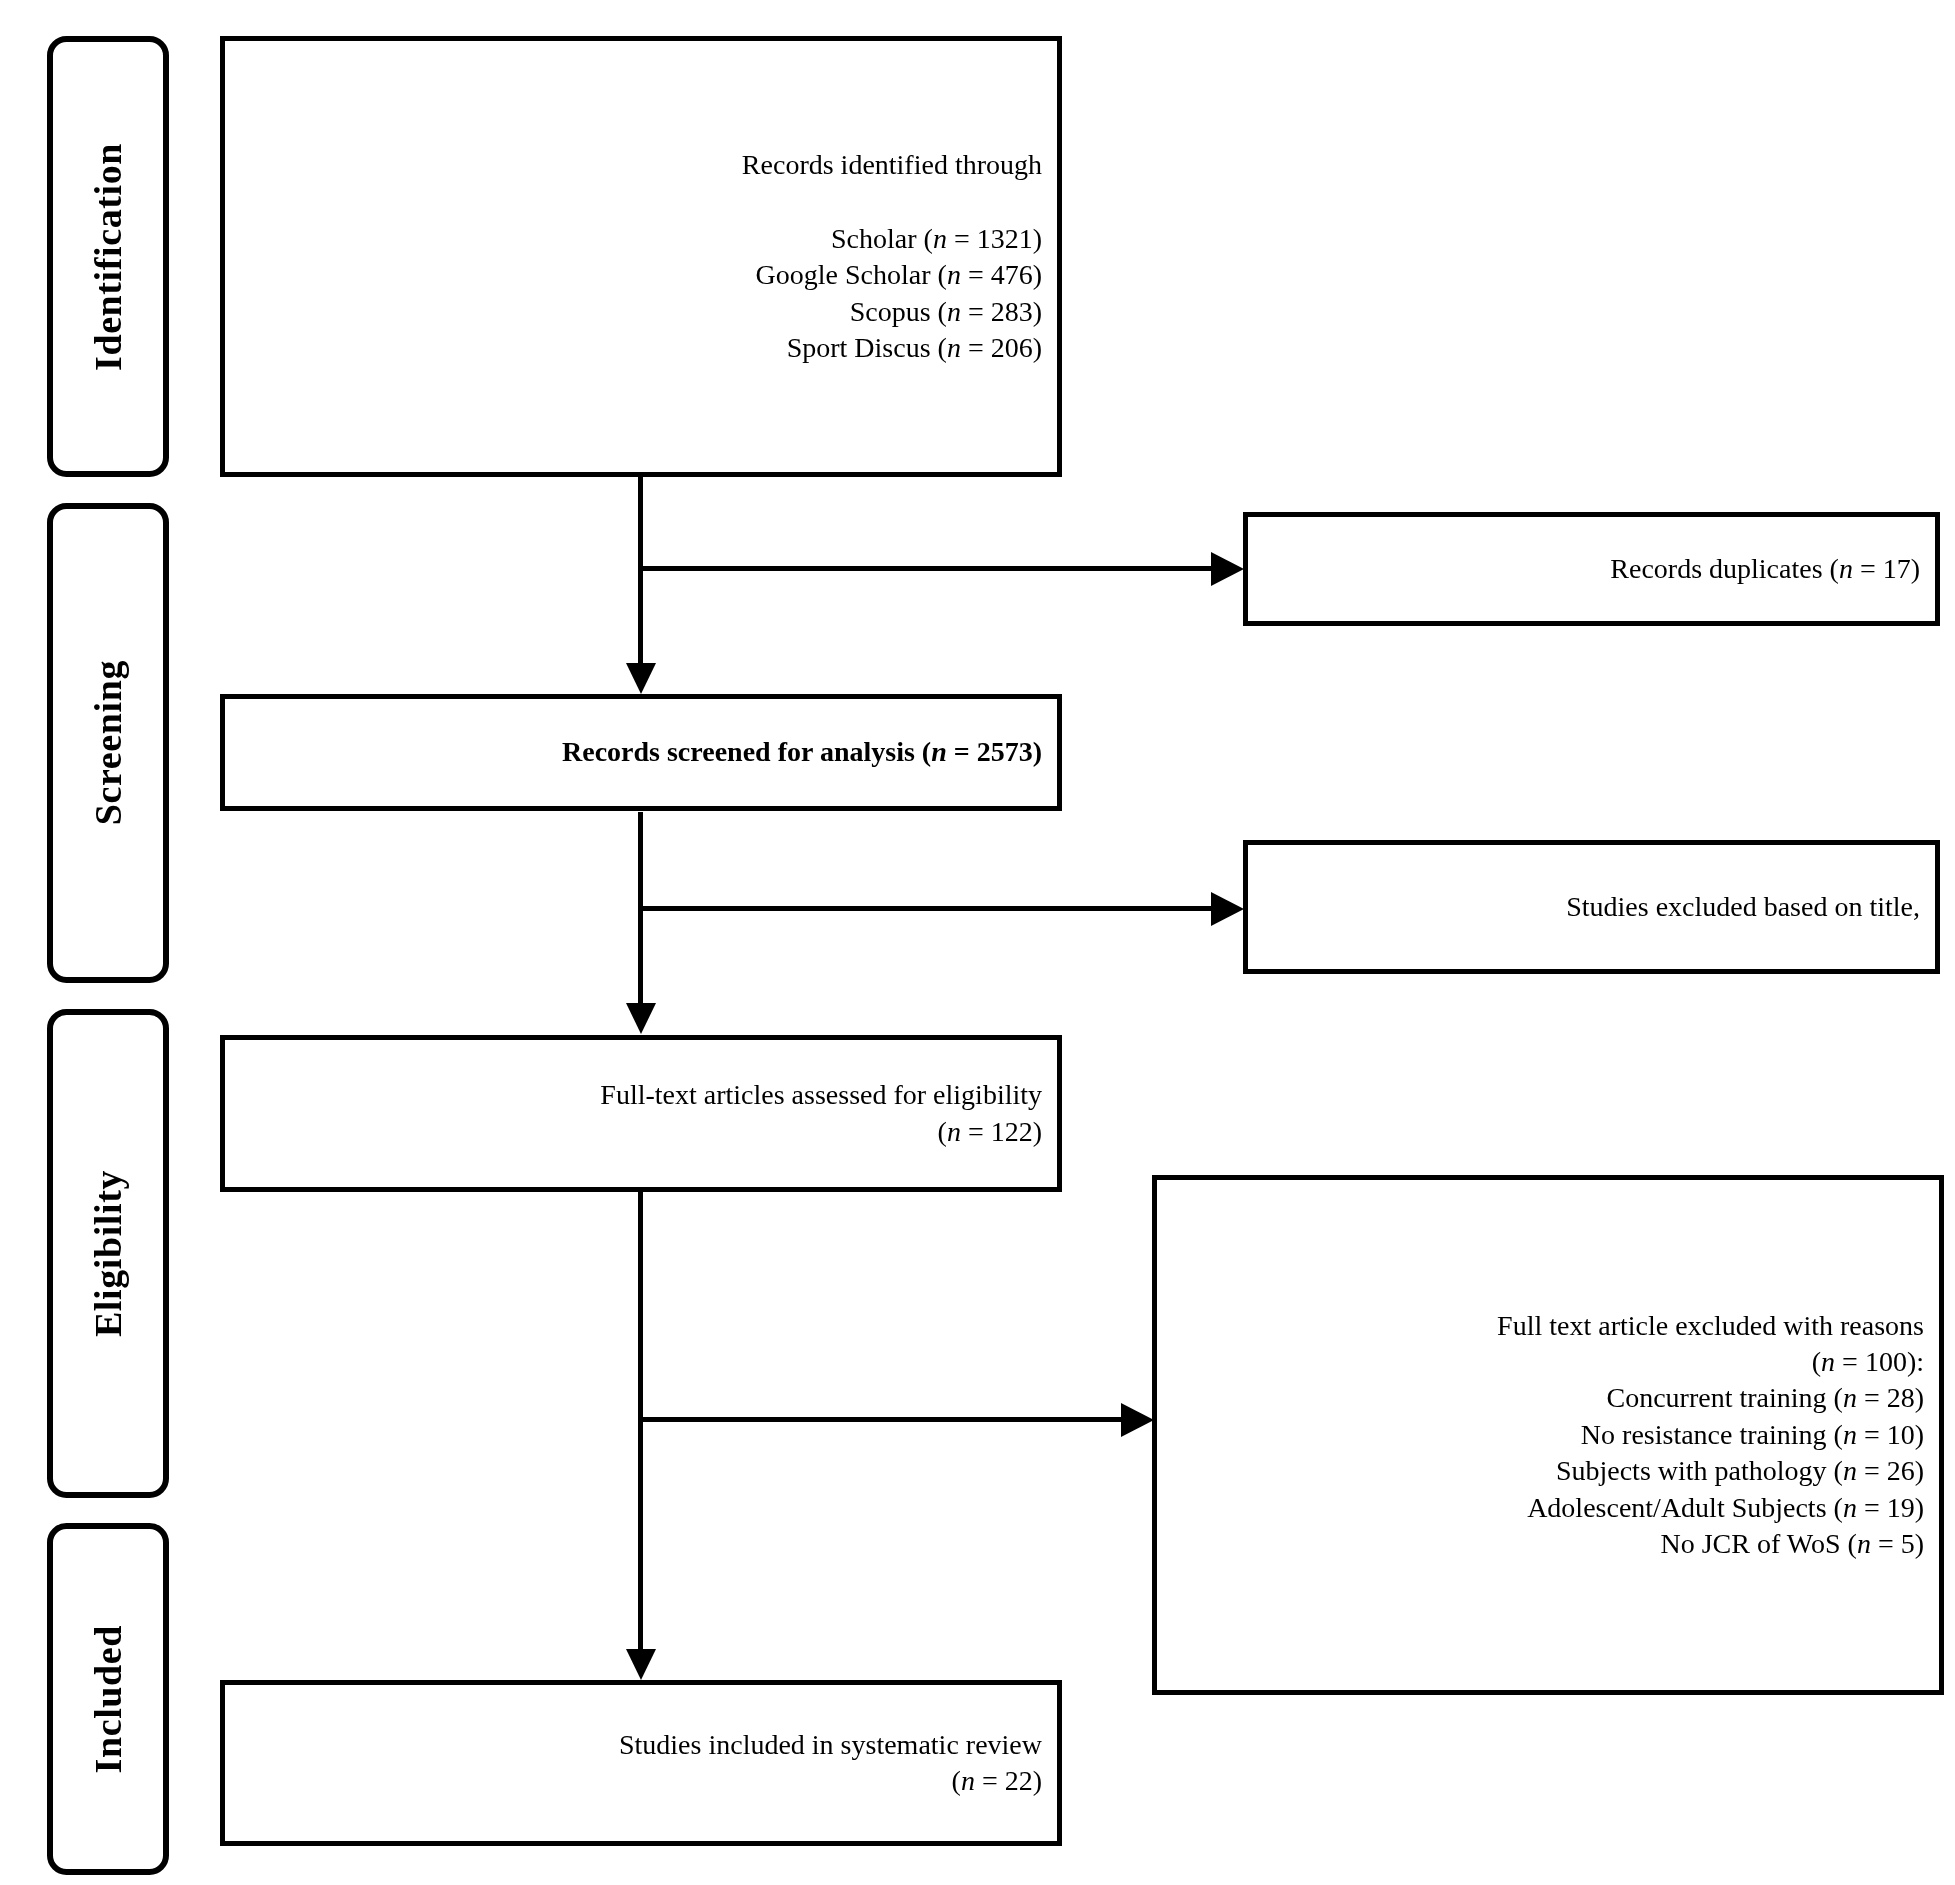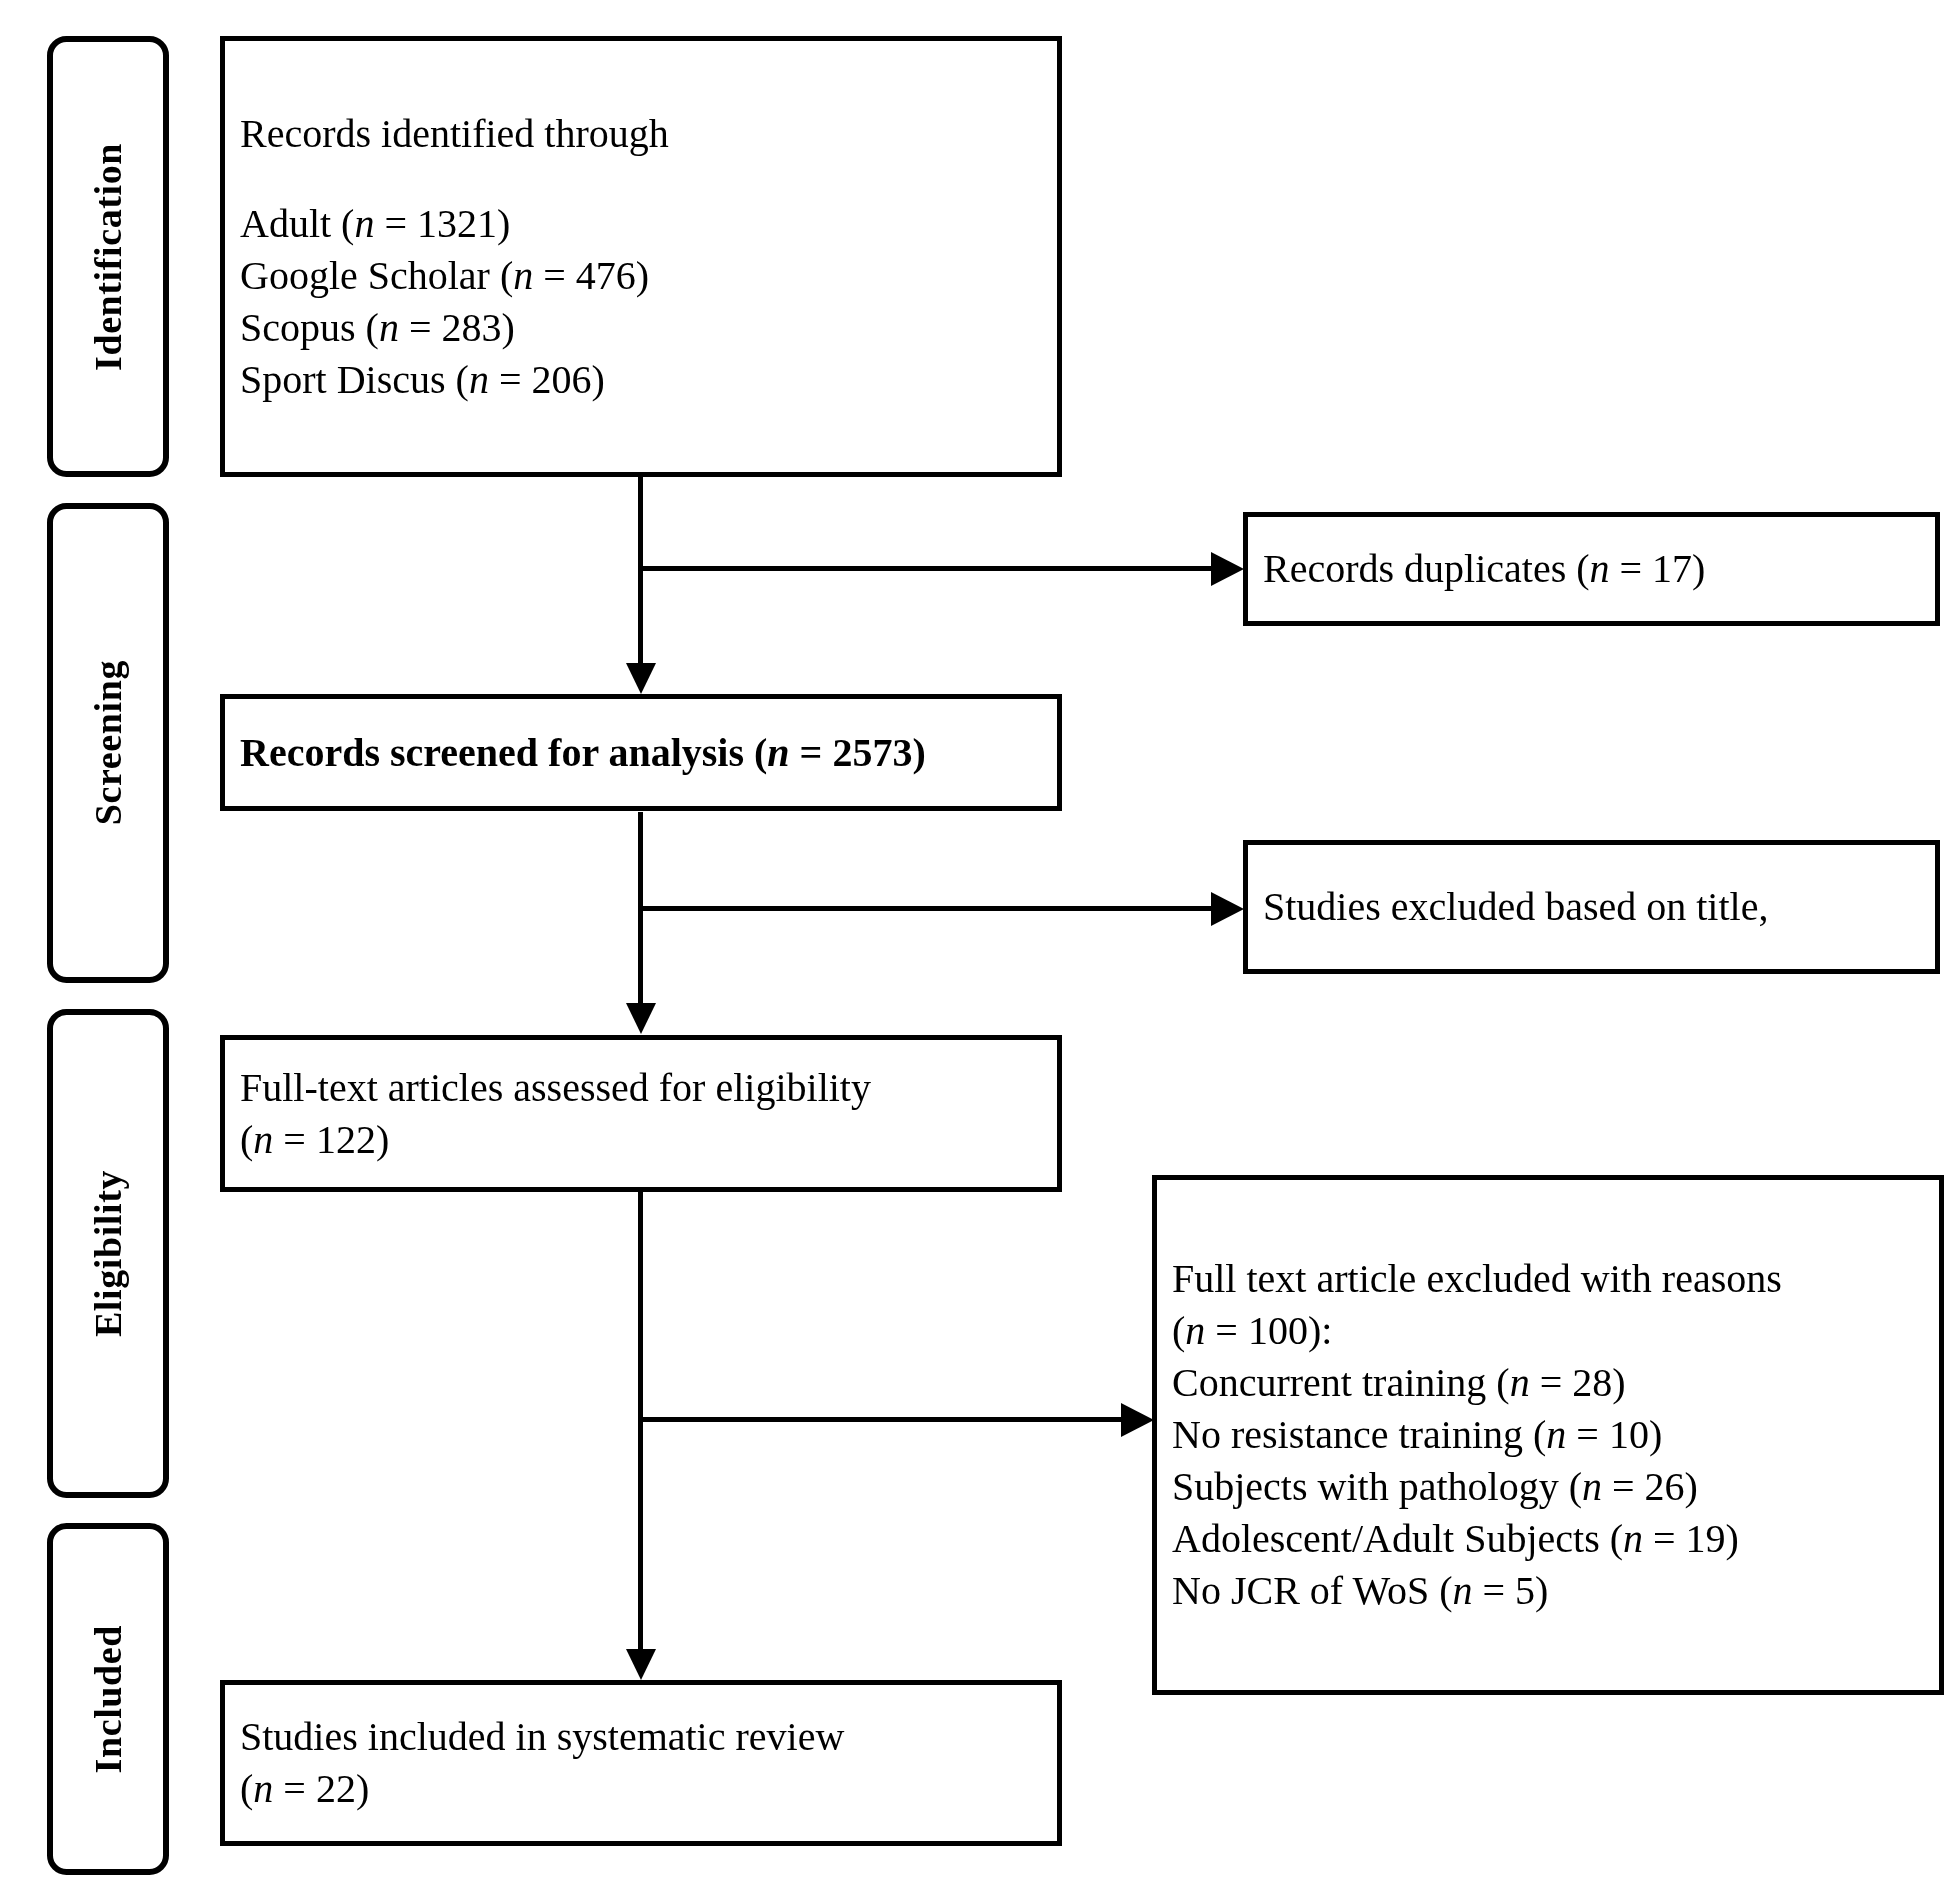--- a/index.html
+++ b/index.html
@@ -38,22 +38,22 @@
 
   
   .fbox{
     position:absolute;
     border:5.7px solid #000000;
     background:#ffffff;
     box-sizing:border-box;
     display:flex;
     align-items:center;
     justify-content:center;
-    text-align:left;
-    font-size:40px;
+    text-align:right;
+    font-size:28px;
     line-height:1.30;
   }
   .fbox .inner{
     width:100%;
     padding:0 15px;
     box-sizing:border-box;
   }
   .fbox .line{display:block;}
   .fbox .gap{display:block;height:38px;}
   .it{font-style:italic;}
@@ -97,21 +97,21 @@
 
   <div class="stage" style="left:47px; top:1523px; width:122px; height:352px;">
     <span class="vlabel">Included</span>
   </div>
 
   <div class="fbox" style="left:220px; top:36px; width:842px; height:441px;">
     <div class="inner">
       <span class="line">Records identified through</span>
       <span class="gap"></span>
 
-      <span class="line"><span>Adult (</span><i class="it">n</i><span> = 1321)</span></span>
+      <span class="line"><span>Scholar (</span><i class="it">n</i><span> = 1321)</span></span>
 
       <span class="line"><span>Google Scholar (</span><i class="it">n</i><span> = 476)</span></span>
 
       <span class="line"><span>Scopus (</span><i class="it">n</i><span> = 283)</span></span>
 
       <span class="line"><span>Sport Discus (</span><i class="it">n</i><span> = 206)</span></span>
     </div>
   </div>
 
   <div class="vline" style="left:638px; top:477px; height:186px;"></div>

